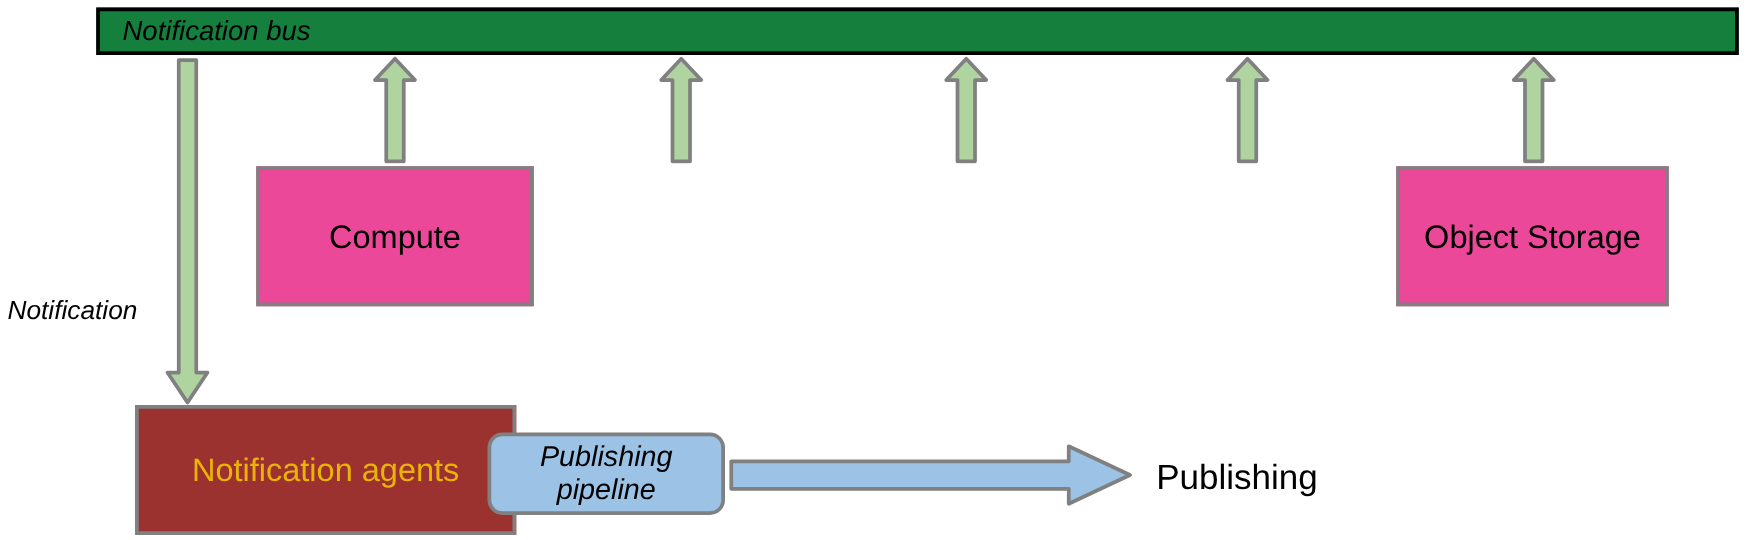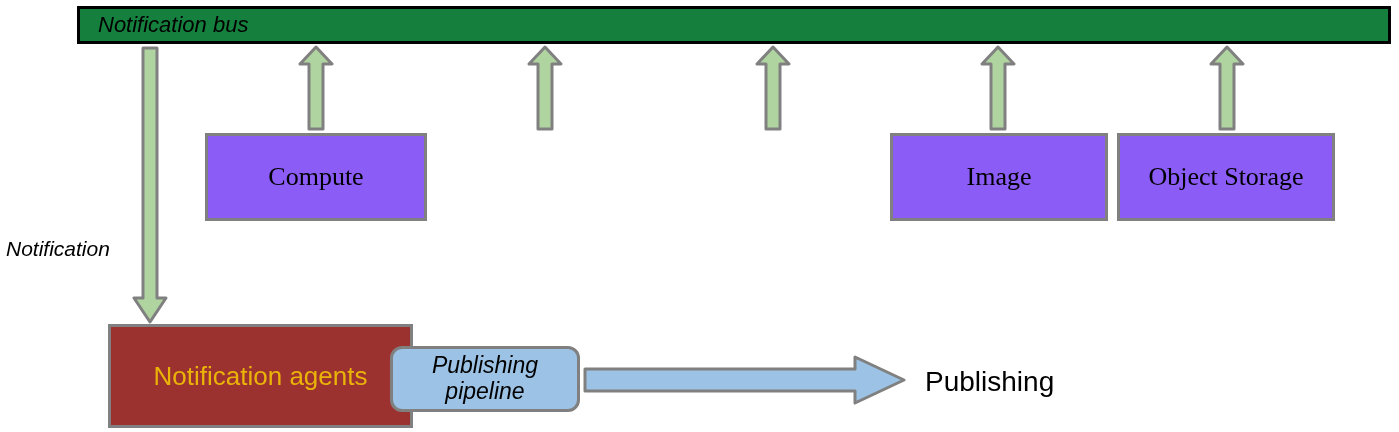--- a/index.html
+++ b/index.html
@@ -37,28 +37,27 @@
     font-style: italic;
     font-size: 22px;
     color: #000000;
     white-space: nowrap;
   }
 
   
   .service-box {
     position: absolute;
     top: 133px;
-    height: 88px;
-    background: #8b5cf6;
+    height: 112px;
+    background: #ec4899;
     border: 3px solid #808080;
     box-sizing: border-box;
     display: flex;
     align-items: center;
     justify-content: center;
-    font-family: Liberation Serif, serif;
   }
   .service-label {
     font-size: 26px;
     color: #000000;
     white-space: nowrap;
   }
 
   
   .up-arrow {
     position: absolute;
@@ -181,23 +180,20 @@
   </div>
   <div class="up-arrow" style="left:1209px">
     <svg width="36" height="86" viewBox="0 0 36 86">
       <polygon points="18,2 34,19 25,19 25,84 11,84 11,19 2,19" fill="#B0D4A0" stroke="#808080" stroke-width="3" stroke-linejoin="round"></polygon>
     </svg>
   </div>
 
   <div class="service-box" style="left:205px;width:222px">
     <span class="service-label">Compute</span>
   </div>
-  <div class="service-box" style="left:890px;width:218px">
-    <span class="service-label">Image</span>
-  </div>
   <div class="service-box" style="left:1117px;width:218px">
     <span class="service-label">Object Storage</span>
   </div>
 
   <div class="down-arrow">
     <svg width="38" height="278" viewBox="0 0 38 278" preserveAspectRatio="none">
       <polygon points="12,2 26,2 26,252 35,252 19,276 3,252 12,252" fill="#B0D4A0" stroke="#808080" stroke-width="3" stroke-linejoin="round"></polygon>
     </svg>
   </div>
   <span class="notifications-label">Notification</span>

